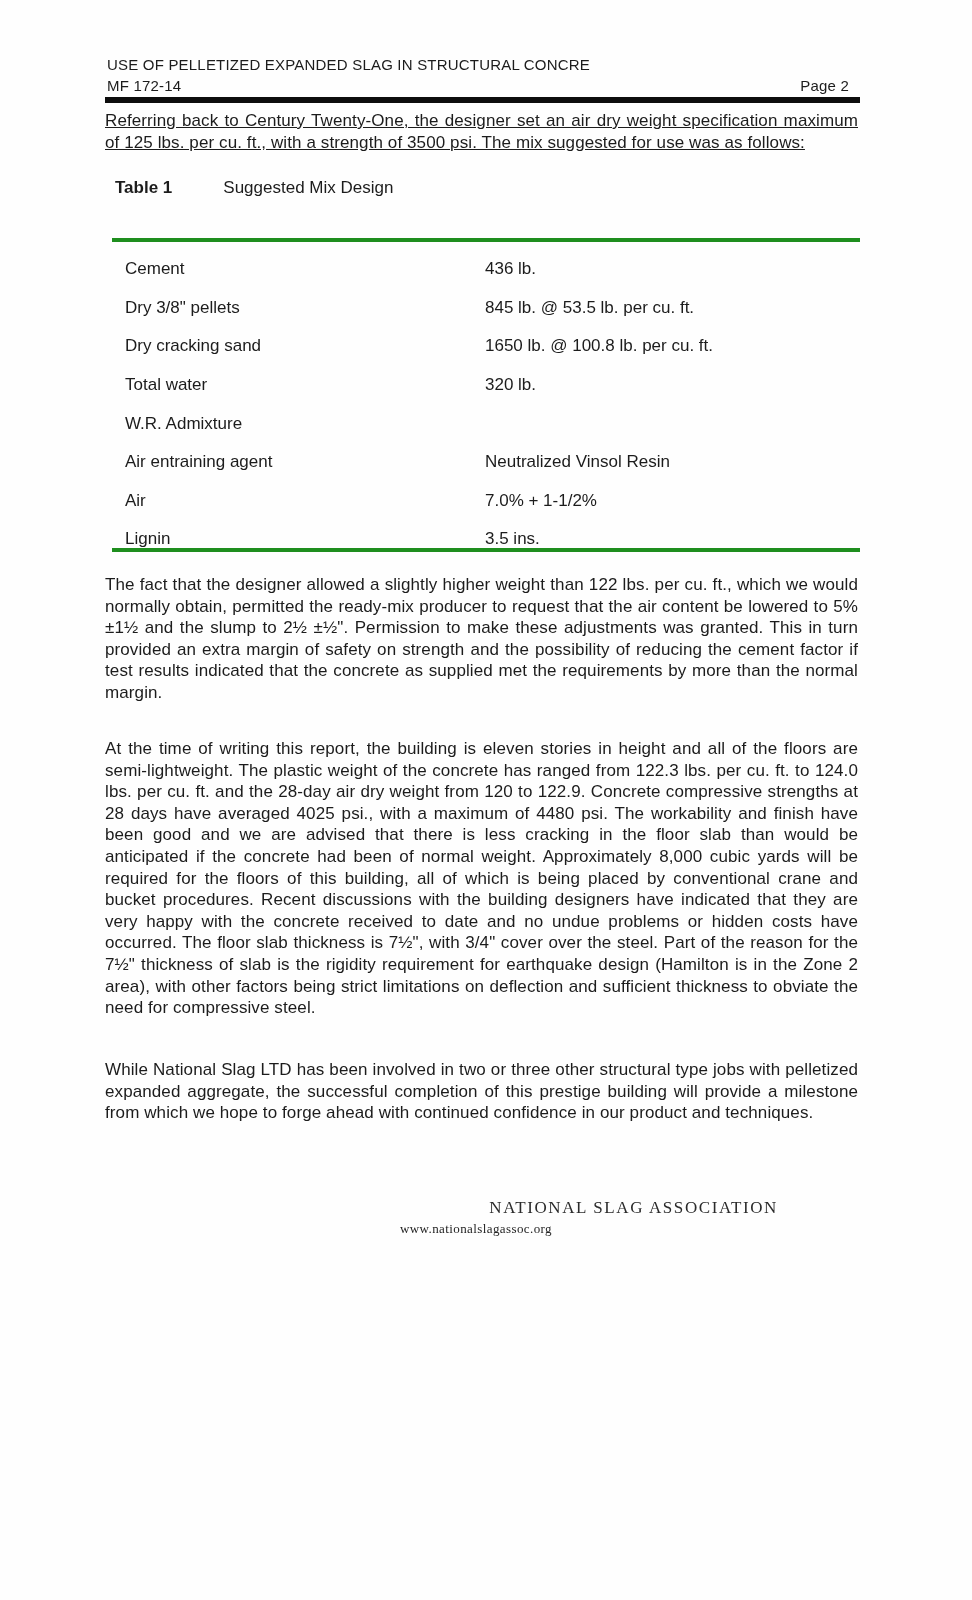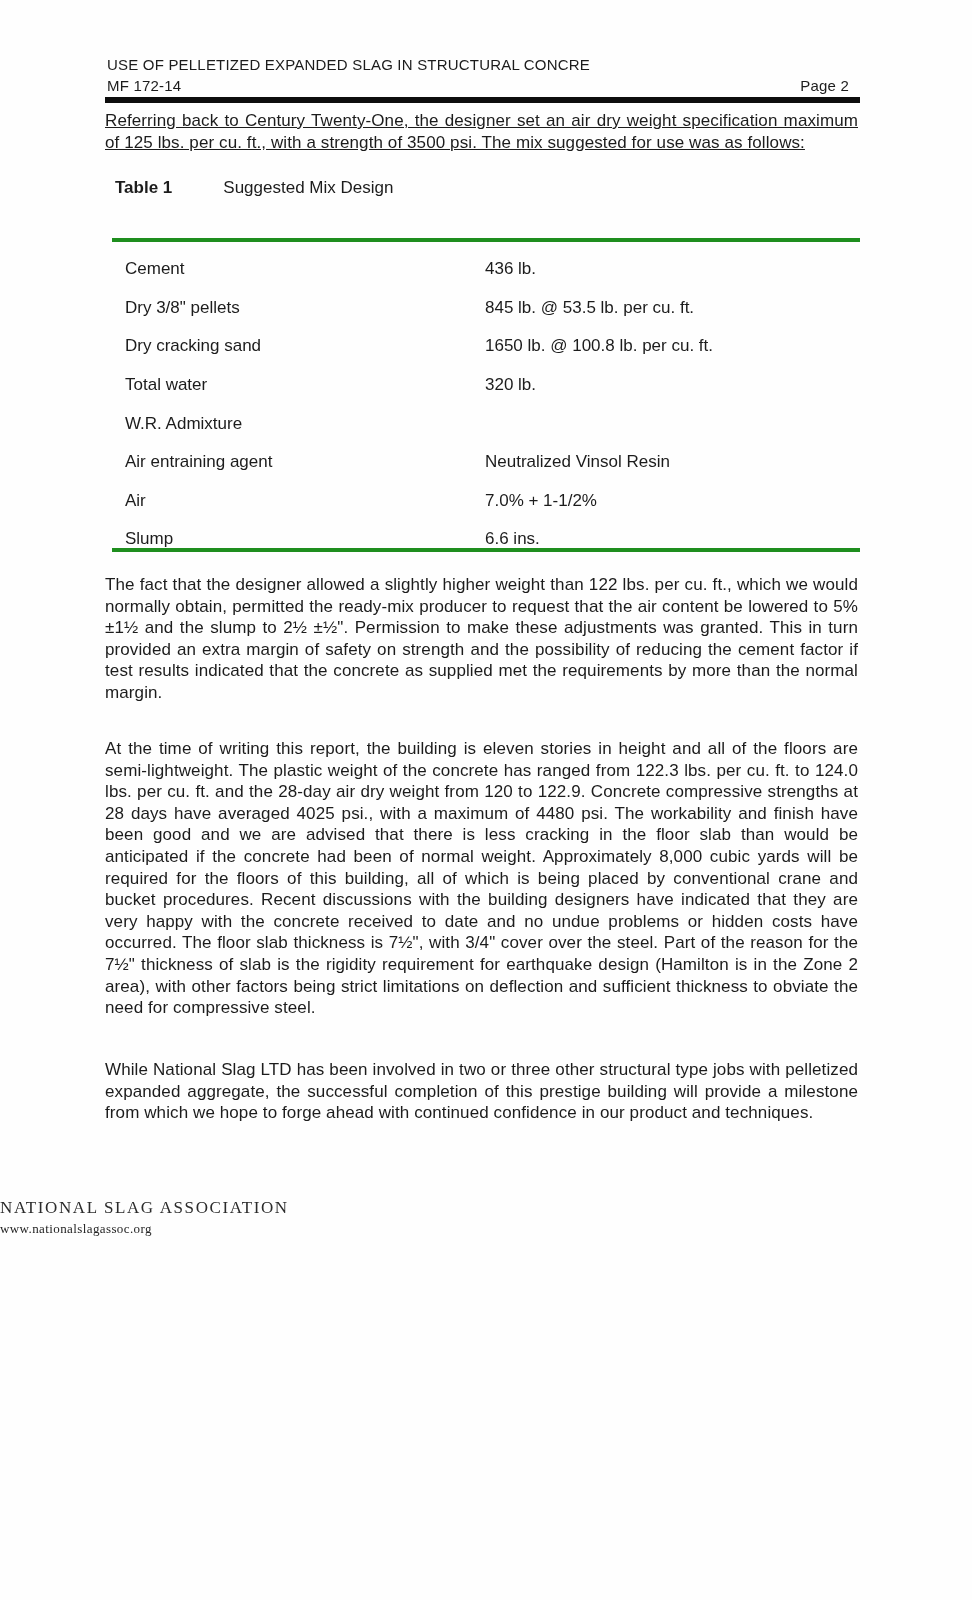--- a/index.html
+++ b/index.html
@@ -76,31 +76,31 @@
     align-items: center;
   }
   .mix-row .row-label { width: 360px; flex: 0 0 360px; }
   .mix-row .row-value { flex: 1; }
 
   
   .footer-org {
     left: 0;
     top: 1198px;
     width: 778px;
-    text-align: left;
+    text-align: right;
     font-family: "Liberation Serif", "DejaVu Serif", serif;
     font-size: 17px;
     letter-spacing: 1.6px;
     color: #2b2b2b;
   }
   .footer-url {
     left: 0;
     top: 1221px;
     width: 952px;
-    text-align: left;
+    text-align: center;
     font-family: "Liberation Serif", "DejaVu Serif", serif;
     font-size: 13px;
     letter-spacing: 0.4px;
     color: #242424;
   }
 </style>
 </head>
 <body>
 
 <div class="page">
@@ -153,22 +153,22 @@
         <span class="row-label">Air entraining agent</span>
         <span class="row-value">Neutralized Vinsol Resin</span>
       </div>
 
       <div class="mix-row">
         <span class="row-label">Air</span>
         <span class="row-value">7.0% + 1-1/2%</span>
       </div>
 
       <div class="mix-row">
-        <span class="row-label">Slump</span>
-        <span class="row-value">6.6 ins.</span>
+        <span class="row-label">Lignin</span>
+        <span class="row-value">3.5 ins.</span>
       </div>
     </div>
 
   <div class="abs green-rule" style="top: 548px; background: rgb(30, 142, 30);"></div>
 
   <p class="abs body-paragraph" style="top:574px;">The fact that the designer allowed a slightly higher weight than 122 lbs. per cu. ft., which we would normally obtain, permitted the ready-mix producer to request that the air content be lowered to 5% ±1½ and the slump to 2½ ±½". Permission to make these adjustments was granted. This in turn provided an extra margin of safety on strength and the possibility of reducing the cement factor if test results indicated that the concrete as supplied met the requirements by more than the normal margin.</p>
 
   <p class="abs body-paragraph" style="top:738px;">At the time of writing this report, the building is eleven stories in height and all of the floors are semi-lightweight. The plastic weight of the concrete has ranged from 122.3 lbs. per cu. ft. to 124.0 lbs. per cu. ft. and the 28-day air dry weight from 120 to 122.9. Concrete compressive strengths at 28 days have averaged 4025 psi., with a maximum of 4480 psi. The workability and finish have been good and we are advised that there is less cracking in the floor slab than would be anticipated if the concrete had been of normal weight. Approximately 8,000 cubic yards will be required for the floors of this building, all of which is being placed by conventional crane and bucket procedures. Recent discussions with the building designers have indicated that they are very happy with the concrete received to date and no undue problems or hidden costs have occurred. The floor slab thickness is 7½", with 3/4" cover over the steel. Part of the reason for the 7½" thickness of slab is the rigidity requirement for earthquake design (Hamilton is in the Zone 2 area), with other factors being strict limitations on deflection and sufficient thickness to obviate the need for compressive steel.</p>
 
   <p class="abs body-paragraph" style="top:1059px;">While National Slag LTD has been involved in two or three other structural type jobs with pelletized expanded aggregate, the successful completion of this prestige building will provide a milestone from which we hope to forge ahead with continued confidence in our product and techniques.</p>

